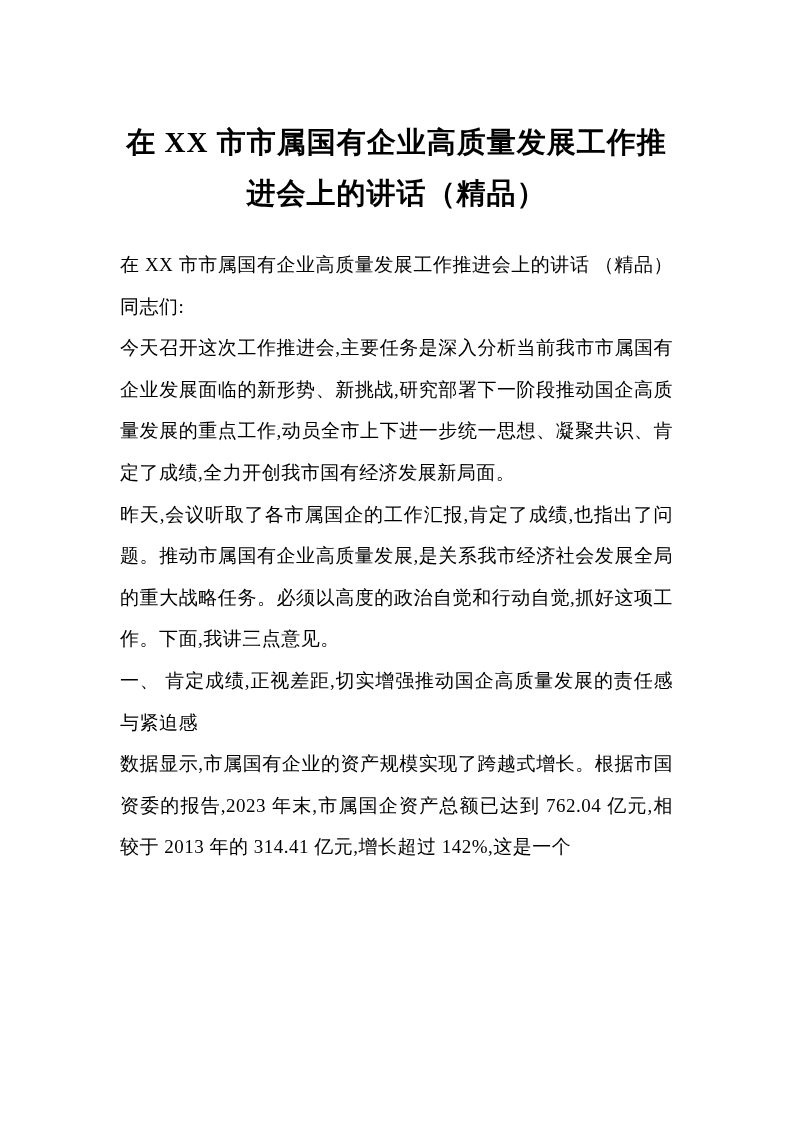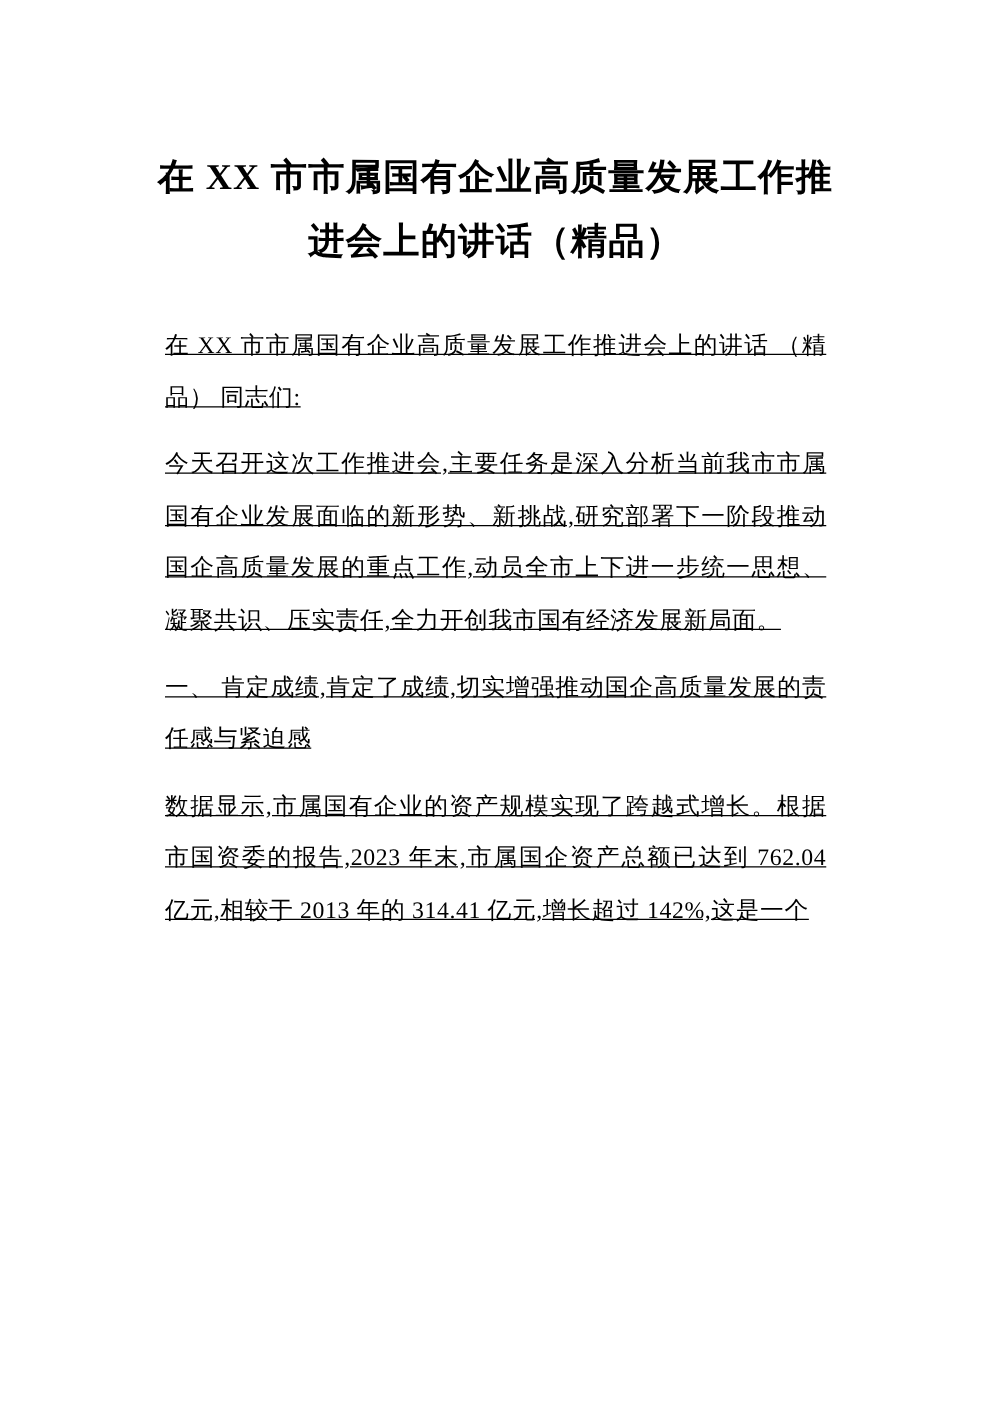--- a/index.html
+++ b/index.html
@@ -28,32 +28,32 @@
     color: #000000;
   }
   .doc-body {
     padding: 25px 120px 0 120px;
     font-family: "Liberation Serif", "DejaVu Serif", serif;
     font-size: 19px;
     line-height: 41.6px;
     color: #000000;
   }
   .para {
-    margin: 12px;
+    margin: 0;
     text-align: justify;
     text-justify: inter-character;
     letter-spacing: 0.5px;
     word-break: break-all;
-    text-decoration: underline;
   }
 </style>
 </head>
 <body>
 
 <div class="page">
   <h1 class="doc-title">在 XX 市市属国有企业高质量发展工作推进会上的讲话（精品）</h1>
   <div class="doc-body">
     <p class="para">在 XX 市市属国有企业高质量发展工作推进会上的讲话 （精品） 同志们:</p>
-    <p class="para">今天召开这次工作推进会,主要任务是深入分析当前我市市属国有企业发展面临的新形势、新挑战,研究部署下一阶段推动国企高质量发展的重点工作,动员全市上下进一步统一思想、凝聚共识、压实责任,全力开创我市国有经济发展新局面。</p>
-    <p class="para">一、 肯定成绩,肯定了成绩,切实增强推动国企高质量发展的责任感与紧迫感</p>
+    <p class="para">今天召开这次工作推进会,主要任务是深入分析当前我市市属国有企业发展面临的新形势、新挑战,研究部署下一阶段推动国企高质量发展的重点工作,动员全市上下进一步统一思想、凝聚共识、肯定了成绩,全力开创我市国有经济发展新局面。</p>
+    <p class="para">昨天,会议听取了各市属国企的工作汇报,肯定了成绩,也指出了问题。推动市属国有企业高质量发展,是关系我市经济社会发展全局的重大战略任务。必须以高度的政治自觉和行动自觉,抓好这项工作。下面,我讲三点意见。</p>
+    <p class="para">一、 肯定成绩,正视差距,切实增强推动国企高质量发展的责任感与紧迫感</p>
     <p class="para">数据显示,市属国有企业的资产规模实现了跨越式增长。根据市国资委的报告,2023 年末,市属国企资产总额已达到 762.04 亿元,相较于 2013 年的 314.41 亿元,增长超过 142%,这是一个</p>
   </div>
 </div>
 
 </body></html>

